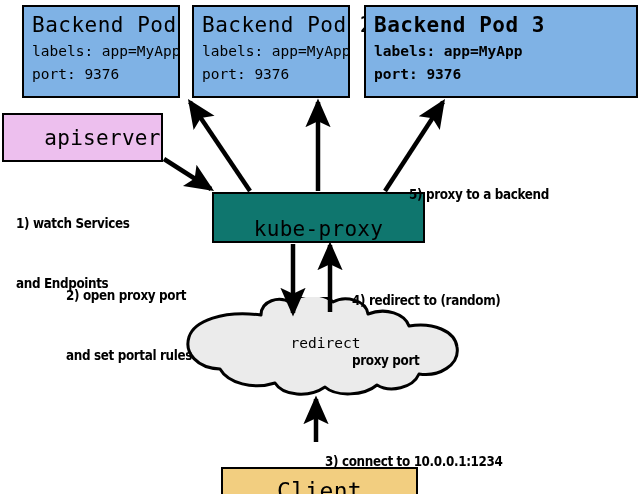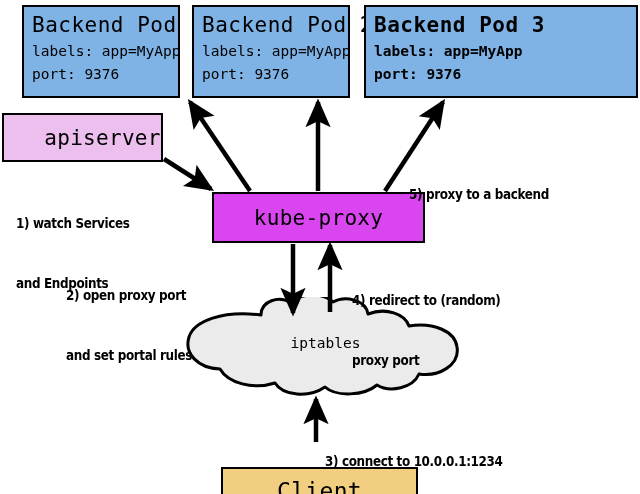--- a/index.html
+++ b/index.html
@@ -13,21 +13,21 @@
         display:flex;flex-direction:column;justify-content:center;
         font-family:"DejaVu Sans Mono",monospace;color:#000;}
 
   .pod{background:#7FB2E5;padding:3px 8px 5px 8px;justify-content:flex-start;}
   .pod .pod-title{font-size:21px;line-height:30px;letter-spacing:.5px;white-space:nowrap;}
   .pod .pod-line{font-size:14.5px;line-height:23px;white-space:nowrap;}
 
   .apiserver{background:#EDBFEE;align-items:center;justify-content:center;}
   .apiserver .lbl{font-size:21px;line-height:24px;letter-spacing:.3px;}
 
-  .kubeproxy{background:#d946ef;align-items:center;justify-content:center;}
+  .kubeproxy{background:#0f766e;align-items:center;justify-content:flex-end;}
   .kubeproxy .lbl{font-size:21px;line-height:24px;letter-spacing:.3px;}
 
   .client{background:#F2CE80;align-items:center;justify-content:center;}
   .client .lbl{font-size:23px;line-height:26px;letter-spacing:.3px;}
 
   
   .cloud{position:absolute;left:183px;top:297px;width:285px;height:100px;}
   .cloud svg{display:block;width:285px;height:100px;}
   .cloud-label{position:absolute;left:0;top:0;width:285px;height:100px;
       display:flex;align-items:center;justify-content:center;
@@ -84,21 +84,21 @@
                C 203 10 222 17 226 29
                C 250 25 272 34 274 50
                C 277 68 256 80 236 77
                C 230 91 207 96 194 88
                C 181 99 153 100 142 90
                C 126 101 100 99 92 86
                C 70 93 45 86 37 72
                C 14 71 1 56 6 40
                C 11 24 40 13 78 18 Z" fill="#EBEBEB" stroke="#000000" stroke-width="3" stroke-linejoin="round"></path>
     </svg>
-    <div class="cloud-label">iptables</div>
+    <div class="cloud-label">redirect</div>
   </div>
 
   <div class="node client" style="left:221px;top:467px;width:197px;height:48px;">
     <div class="lbl">Client</div>
   </div>
 
   <svg id="arrows" viewBox="0 0 640 494" xmlns="http://www.w3.org/2000/svg">
     <defs>
       <marker id="ah" markerWidth="7" markerHeight="7" refX="5.6" refY="3.1" orient="auto" markerUnits="strokeWidth">
         <path d="M0,0.3 L6.4,3.1 L0,5.9 L1.3,3.1 Z" fill="#000"></path>

